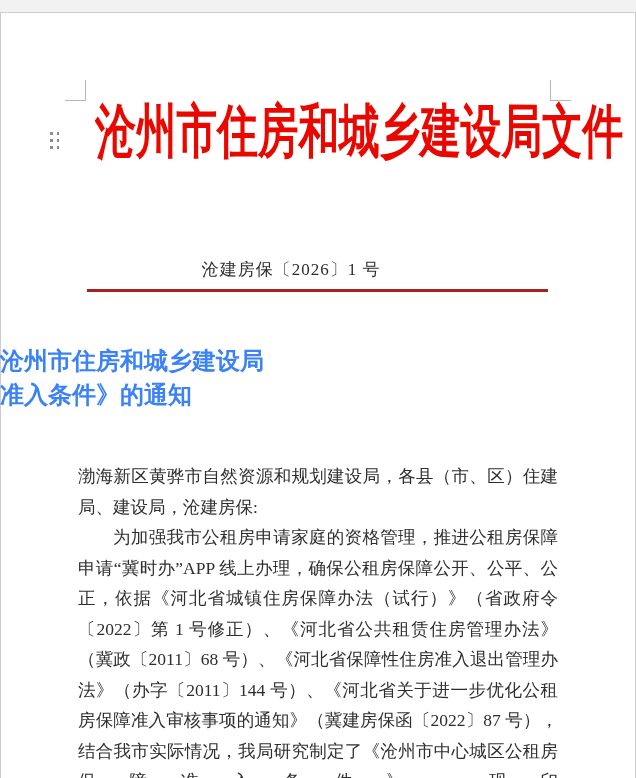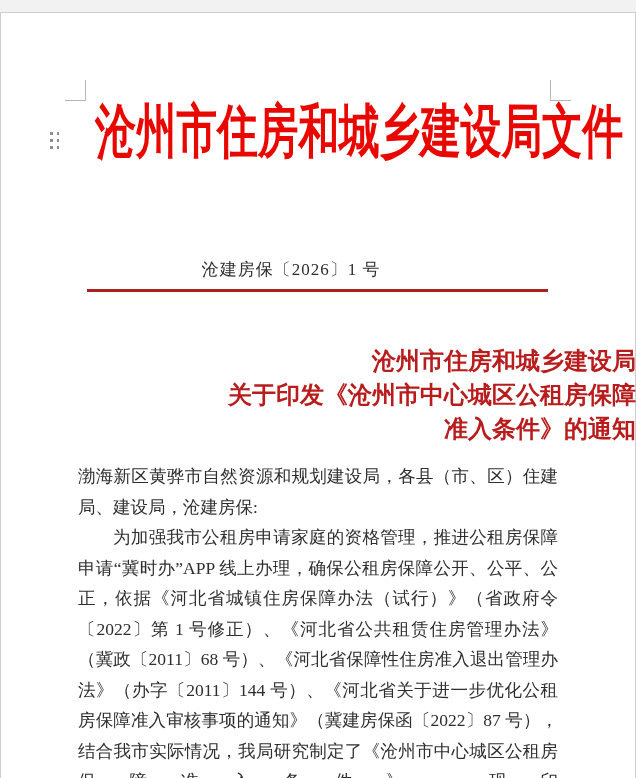--- a/index.html
+++ b/index.html
@@ -83,25 +83,25 @@
     left: 87px;
     width: 461px;
     height: 3px;
   }
   
   .doc-title {
     position: absolute;
     top: 332px;
     left: 0;
     width: 636px;
-    text-align: right;
+    text-align: left;
     font-size: 24px;
     font-weight: bold;
     line-height: 34px;
-    color: #b91c1c;
+    color: #3b82f6;
   }
   
   .doc-body {
     position: absolute;
     top: 449px;
     left: 78px;
     width: 480px;
     font-size: 17.5px;
     line-height: 30.5px;
     color: #2e2e2e;
@@ -133,21 +133,20 @@
   </span>
 
   <div class="agency-banner" style="color: rgb(232, 8, 0);">沧州市住房和城乡建设局文件</div>
 
   <div class="doc-number">沧建房保〔2026〕1 号</div>
 
   <div class="red-rule" style="background: rgb(165, 34, 30);"></div>
 
   <div class="doc-title">
       <div>沧州市住房和城乡建设局</div>
-      <div>关于印发《沧州市中心城区公租房保障</div>
       <div>准入条件》的通知</div>
     </div>
 
   <div class="doc-body">
     <p class="recipients">渤海新区黄骅市自然资源和规划建设局，各县（市、区）住建局、建设局，沧建房保:</p>
     <p class="main-para">为加强我市公租房申请家庭的资格管理，推进公租房保障申请“冀时办”APP 线上办理，确保公租房保障公开、公平、公正，依据《河北省城镇住房保障办法（试行）》（省政府令〔2022〕第 1 号修正）、《河北省公共租赁住房管理办法》（冀政〔2011〕68 号）、《河北省保障性住房准入退出管理办法》（办字〔2011〕144 号）、《河北省关于进一步优化公租房保障准入审核事项的通知》（冀建房保函〔2022〕87 号），结合我市实际情况，我局研究制定了《沧州市中心城区公租房保障准入条件》，现印</p>
   </div>
 
 </div>
 

